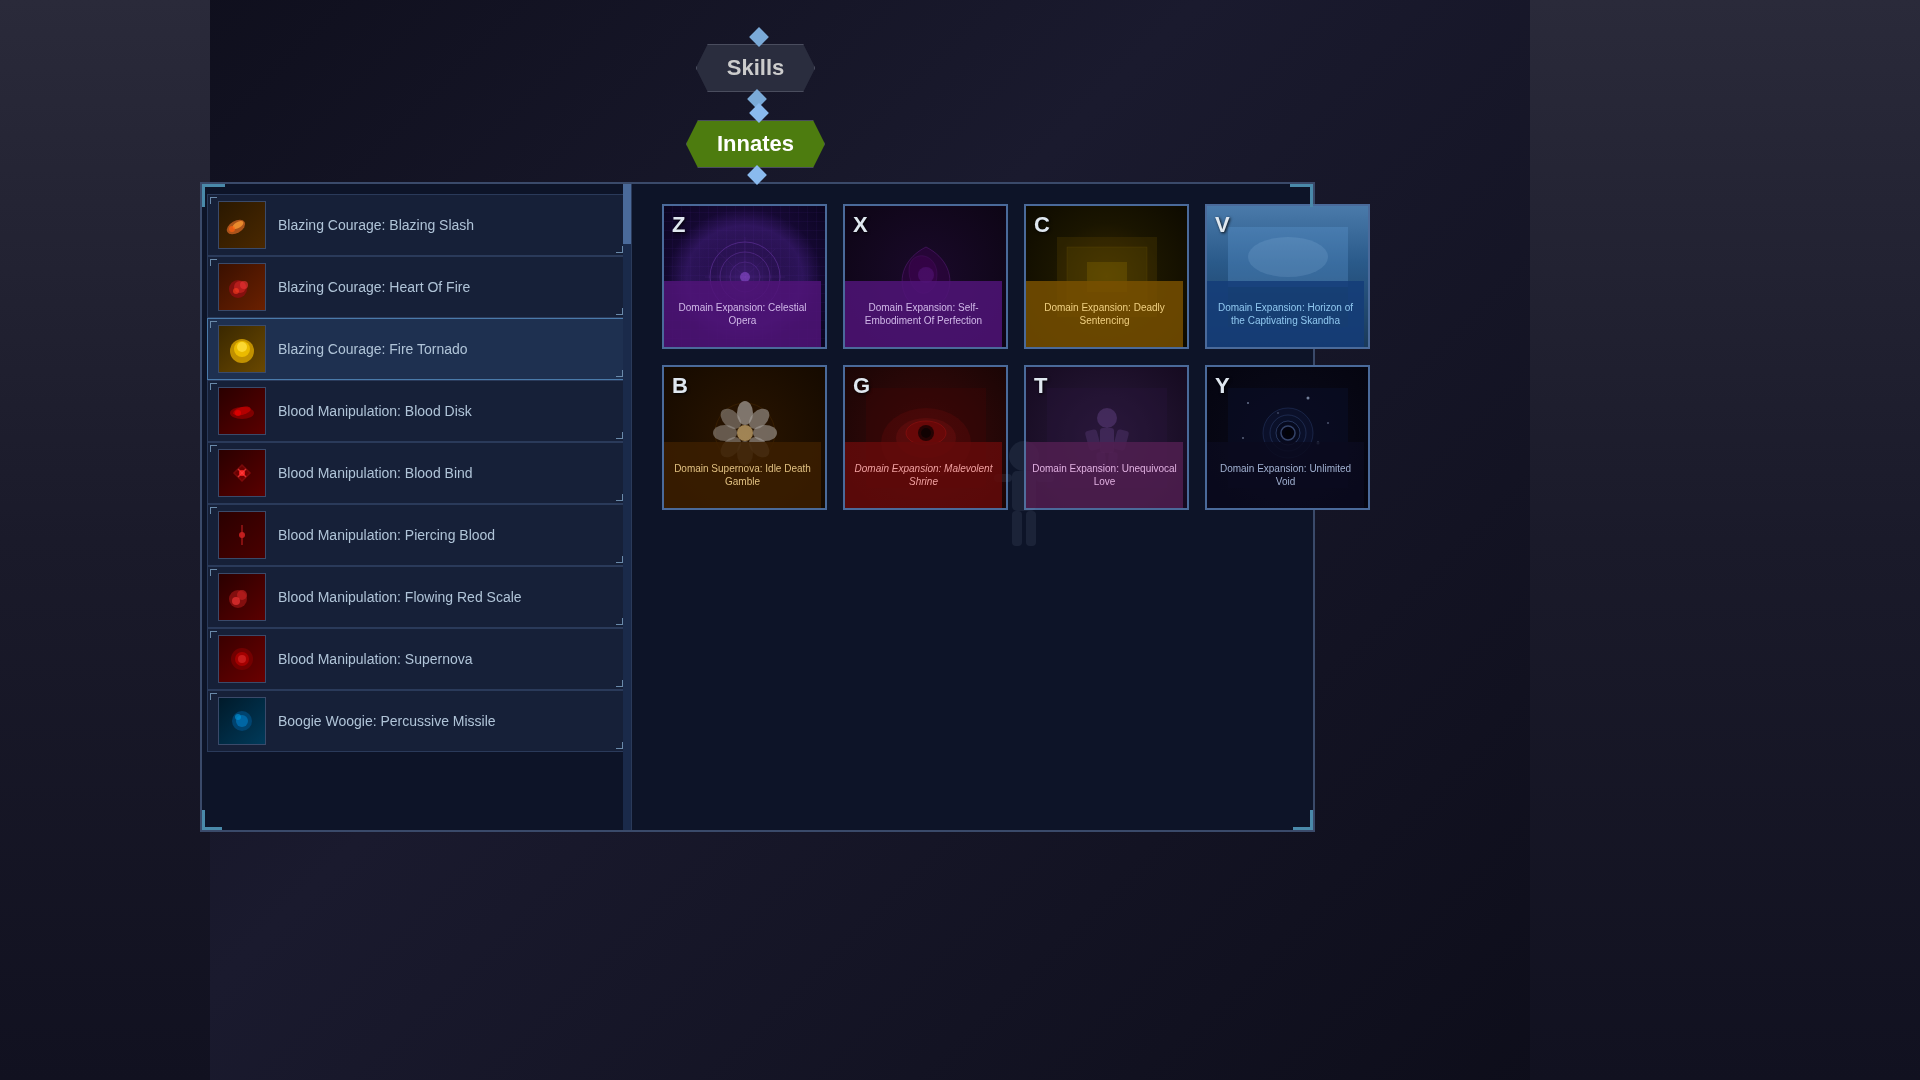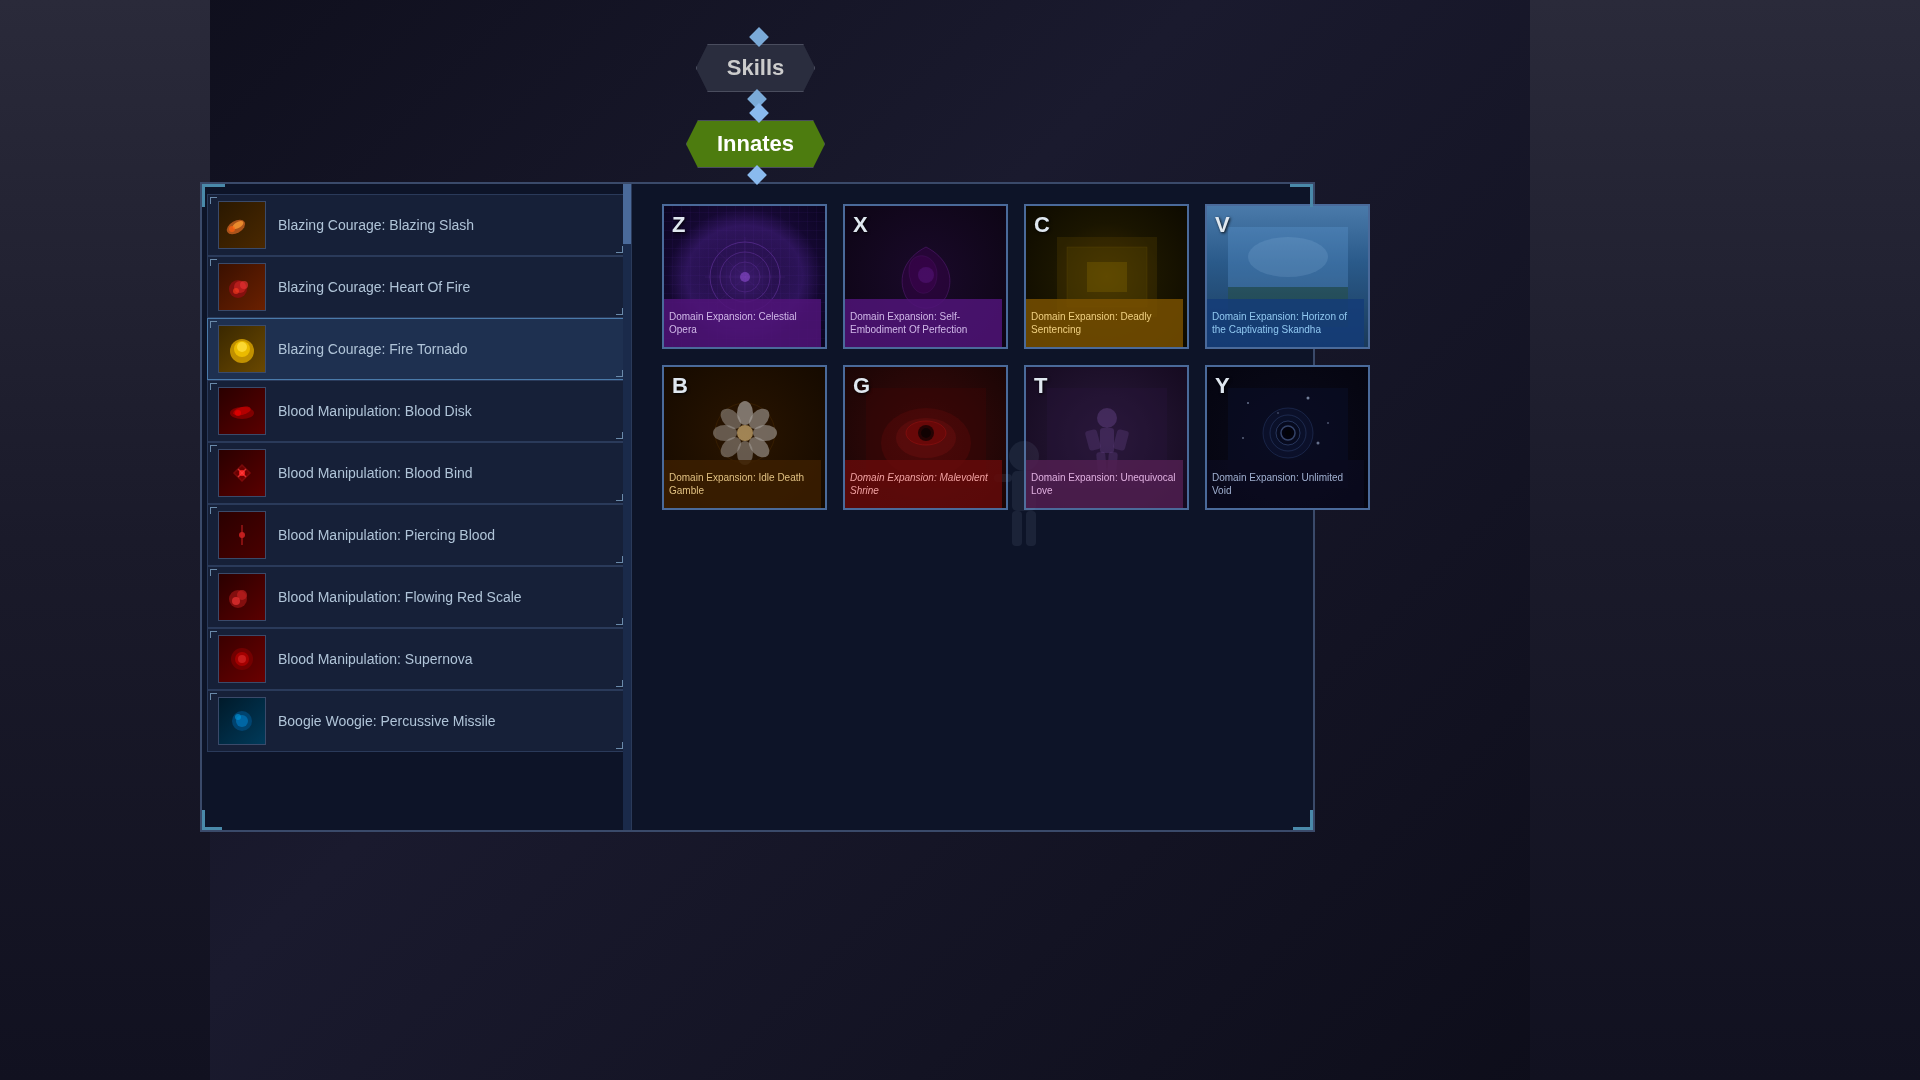--- a/index.html
+++ b/index.html
@@ -210,24 +210,24 @@
       z-index: 2;
       text-shadow: 1px 1px 3px rgba(0,0,0,0.9);
     }
 
     .domain-label {
       position: absolute;
       bottom: 0;
       left: 0;
       right: 4px;
       background: rgba(80, 20, 120, 0.85);
-      padding: 11px 5px;
+      padding: 20px 5px;
       font-size: 10px;
       color: #d0b8e8;
-      text-align: left;
+      text-align: center;
       line-height: 1.3;
       z-index: 2;
     }
 
     
     .domain-bg {
       position: absolute;
       inset: 0;
       display: flex;
       align-items: center;
@@ -544,21 +544,21 @@
                 <ellipse cx="60" cy="25" rx="8" ry="12" fill="rgba(220,220,220,0.6)" transform="rotate(90 60 45)"></ellipse>
                 <ellipse cx="60" cy="25" rx="8" ry="12" fill="rgba(220,220,220,0.6)" transform="rotate(135 60 45)"></ellipse>
                 <ellipse cx="60" cy="25" rx="8" ry="12" fill="rgba(220,220,220,0.5)" transform="rotate(180 60 45)"></ellipse>
                 <ellipse cx="60" cy="25" rx="8" ry="12" fill="rgba(220,220,220,0.5)" transform="rotate(225 60 45)"></ellipse>
                 <ellipse cx="60" cy="25" rx="8" ry="12" fill="rgba(220,220,220,0.5)" transform="rotate(270 60 45)"></ellipse>
                 <ellipse cx="60" cy="25" rx="8" ry="12" fill="rgba(220,220,220,0.5)" transform="rotate(315 60 45)"></ellipse>
                 <circle cx="60" cy="45" r="8" fill="rgba(255,220,150,0.8)"></circle>
               </svg>
             </div>
             <span class="domain-key">B</span>
-            <div class="domain-label" style="background:rgba(60,30,0,0.85);color:#e0c080;">Domain Expansion: Idle Death Gamble</div>
+            <div class="domain-label" style="background:rgba(60,30,0,0.85);color:#e0c080;">Domain Supernova: Idle Death Gamble</div>
           </div>
 
           <div class="domain-card card-malevolent">
             <div class="domain-bg">
               <svg viewBox="0 0 120 100" width="120" height="100" xmlns="http://www.w3.org/2000/svg">
                 <rect x="0" y="0" width="120" height="100" fill="rgba(60,5,5,0.6)"></rect>
                 <ellipse cx="60" cy="55" rx="45" ry="35" fill="rgba(100,10,10,0.5)"></ellipse>
                 <ellipse cx="60" cy="50" rx="30" ry="20" fill="rgba(140,20,20,0.4)"></ellipse>
 
                 <ellipse cx="60" cy="45" rx="20" ry="12" fill="rgba(180,0,0,0.3)" stroke="rgba(200,20,20,0.5)" stroke-width="1"></ellipse>

